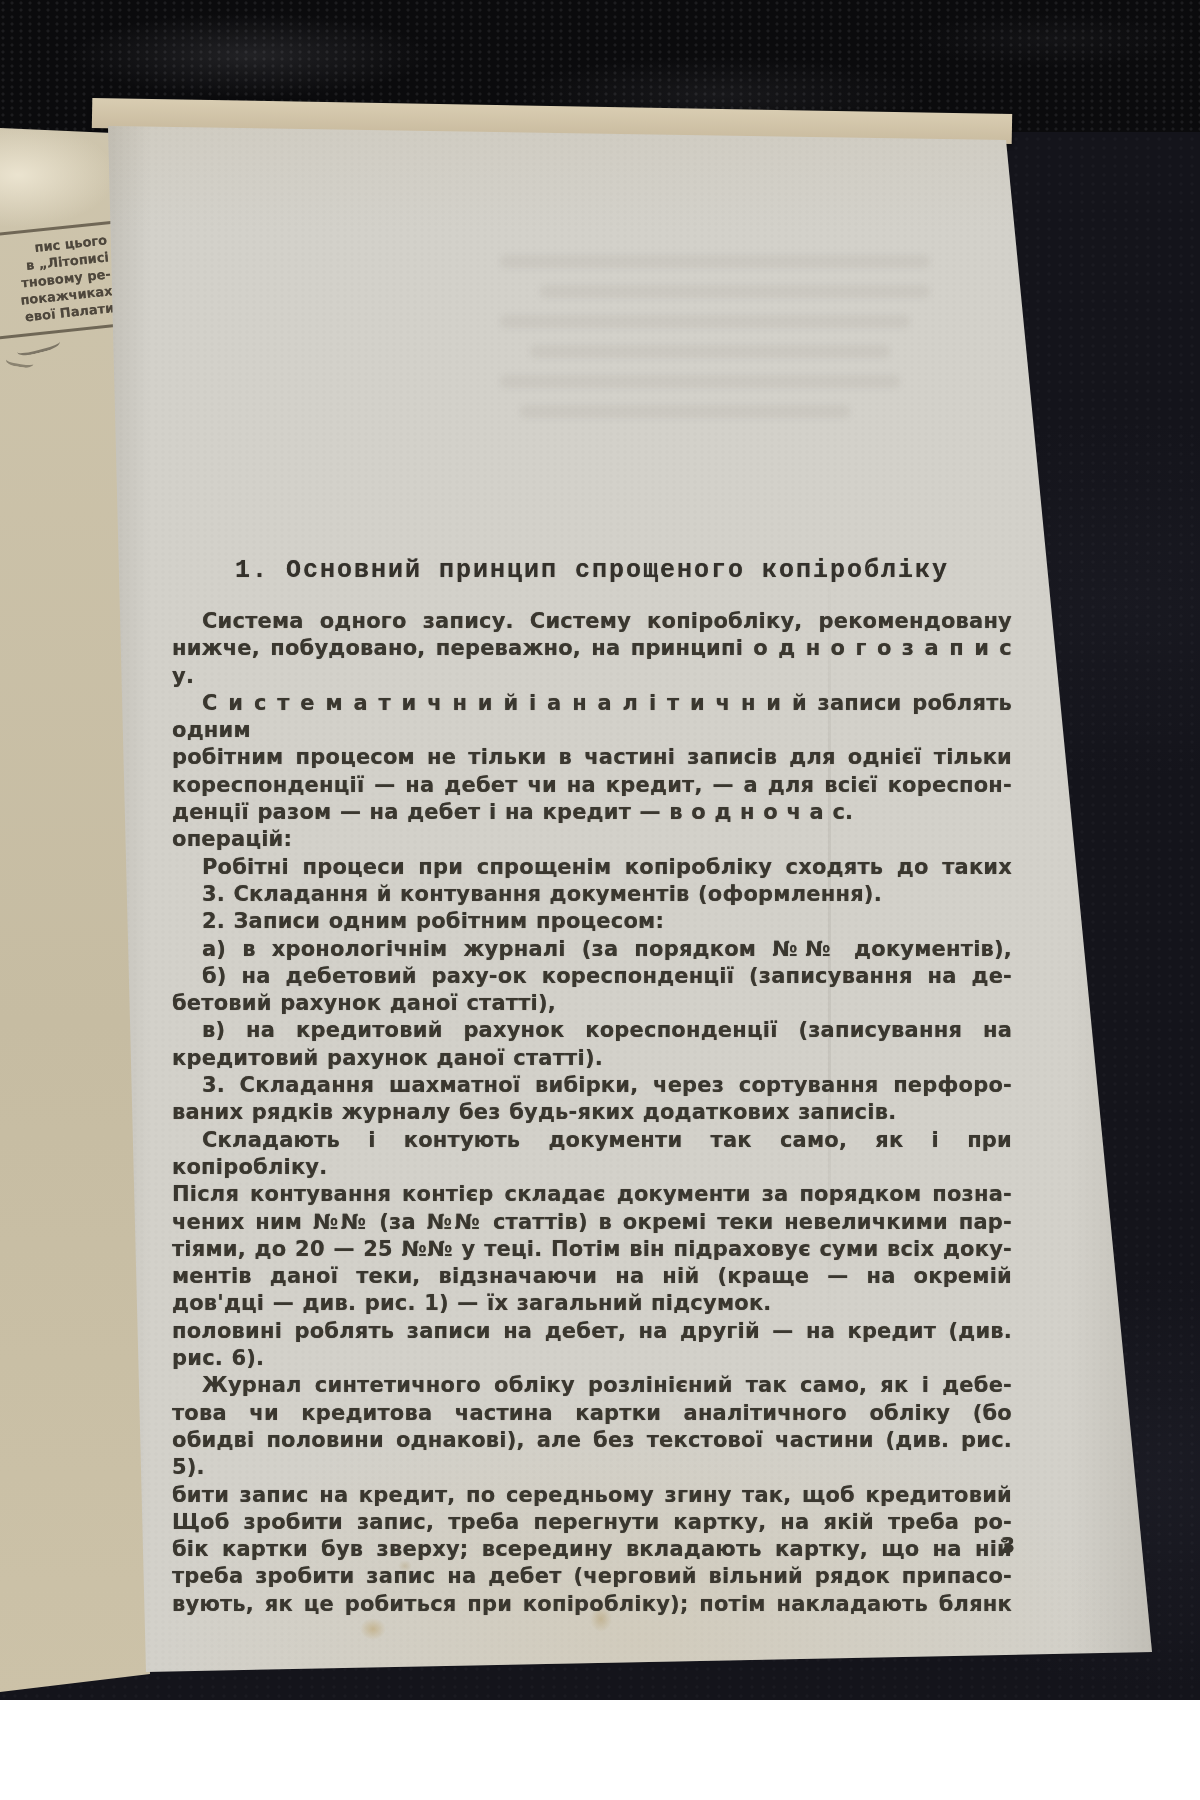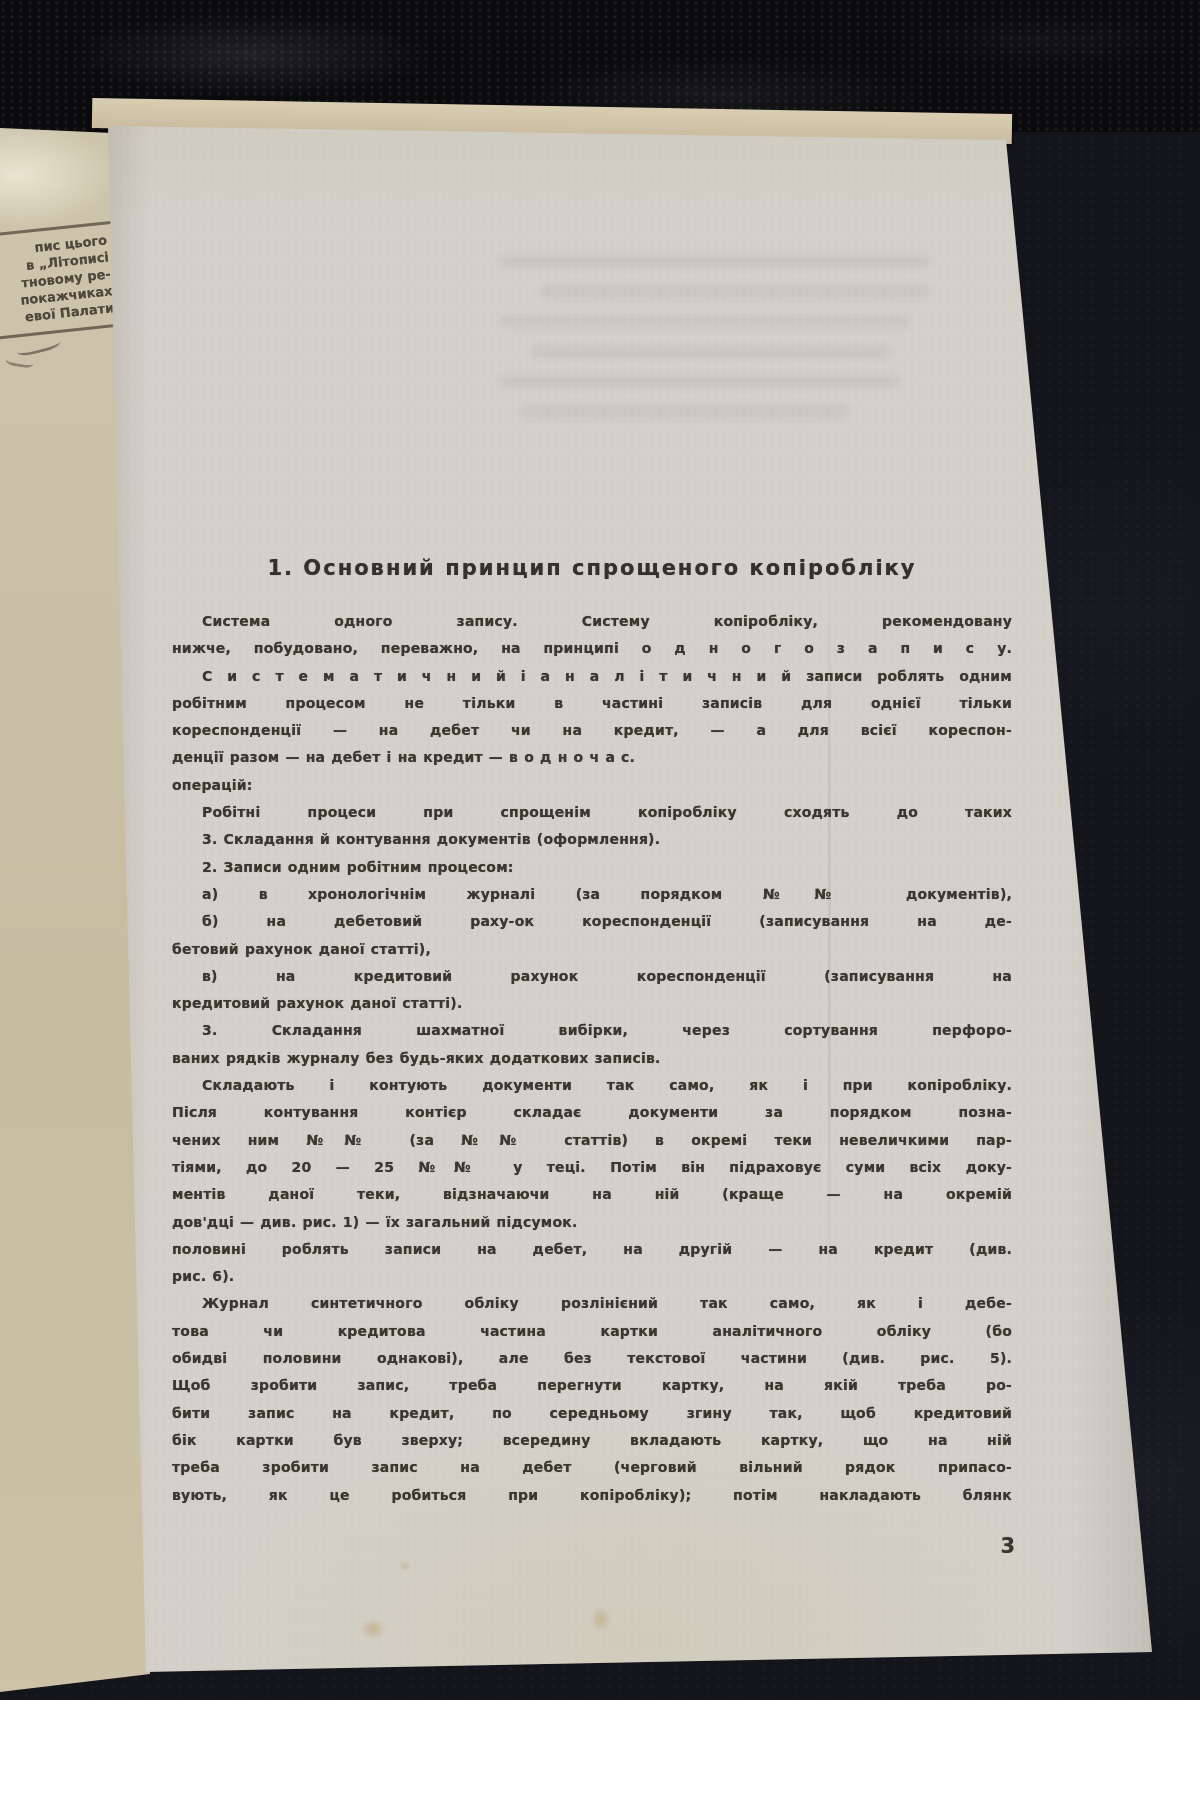--- a/index.html
+++ b/index.html
@@ -53,24 +53,24 @@
   .crease{position:absolute;left:828px;top:540px;width:3px;height:780px;
         background:linear-gradient(to bottom, transparent, rgba(100,95,85,.10) 30%, rgba(100,95,85,.10) 70%, transparent);}
   .bleed{position:absolute;left:500px;width:430px;height:13px;border-radius:6px;
         background:rgba(115,110,98,.085);filter:blur(3px);}
   .stain{position:absolute;border-radius:50%;}
   .s1{left:360px;top:1618px;width:26px;height:22px;background:radial-gradient(rgba(186,160,104,.55),transparent 70%);}
   .s2{left:590px;top:1606px;width:22px;height:26px;background:radial-gradient(rgba(176,152,100,.45),transparent 70%);}
   .s3{left:398px;top:1560px;width:14px;height:12px;background:radial-gradient(rgba(170,150,105,.35),transparent 70%);}
   
   .heading{position:absolute;left:172px;top:556px;width:840px;text-align:center;
-        font-size:21px;font-weight:bold;letter-spacing:2px;color:#34312b;
-        text-shadow:0 0 .7px rgba(52,49,43,.75);white-space:nowrap;}
+        font-size:25px;font-weight:bold;letter-spacing:2px;color:#34312b;
+        text-shadow:0 0 .7px rgba(52,49,43,.75);white-space:nowrap;font-family:Liberation Mono, monospace;}
   .col{position:absolute;left:172px;top:608px;width:840px;}
-  .ln{line-height:27.3px;font-size:14px;font-weight:600;color:#3a372f;
+  .ln{line-height:27.3px;font-size:21px;font-weight:600;color:#3a372f;
         letter-spacing:.2px;word-spacing:1px;text-shadow:0 0 .7px rgba(55,52,45,.65);}
   .ind{text-indent:30px;}
   .jst{text-align:justify;text-align-last:justify;}
   .pageno{position:absolute;left:172px;top:1534px;width:843px;text-align:right;
         font-size:21px;font-weight:bold;color:#3a372f;text-shadow:0 0 .7px rgba(55,52,45,.65);}
   .white-strip{position:absolute;left:0;top:1700px;width:1200px;height:100px;background:#ffffff;}
 </style>
 </head>
 <body>
 
@@ -128,22 +128,22 @@
         <div class="ln jst">Після контування контієр складає документи за порядком позна-</div>
         <div class="ln jst">чених ним №№ (за №№ статтів) в окремі теки невеличкими пар-</div>
         <div class="ln jst">тіями, до 20 — 25 №№ у теці. Потім він підраховує суми всіх доку-</div>
         <div class="ln jst">ментів даної теки, відзначаючи на ній (краще — на окремій</div>
         <div class="ln">дов'дці — див. рис. 1) — їх загальний підсумок.</div>
         <div class="ln jst">половині роблять записи на дебет, на другій — на кредит (див.</div>
         <div class="ln">рис. 6).</div>
         <div class="ln ind jst">Журнал синтетичного обліку розлінієний так само, як і дебе-</div>
         <div class="ln jst">това чи кредитова частина картки аналітичного обліку (бо</div>
         <div class="ln jst">обидві половини однакові), але без текстової частини (див. рис. 5).</div>
+        <div class="ln jst">бити запис на кредит, по середньому згину так, щоб кредитовий</div>
         <div class="ln jst">Щоб зробити запис, треба перегнути картку, на якій треба ро-</div>
-        <div class="ln jst">бити запис на кредит, по середньому згину так, щоб кредитовий</div>
         <div class="ln jst">бік картки був зверху; всередину вкладають картку, що на ній</div>
         <div class="ln jst">треба зробити запис на дебет (черговий вільний рядок припасо-</div>
         <div class="ln jst">вують, як це робиться при копіробліку); потім накладають блянк</div>
       </div>
 
       <div class="pageno">3</div>
     </div>
   </div>
 
   <div class="white-strip"></div>

